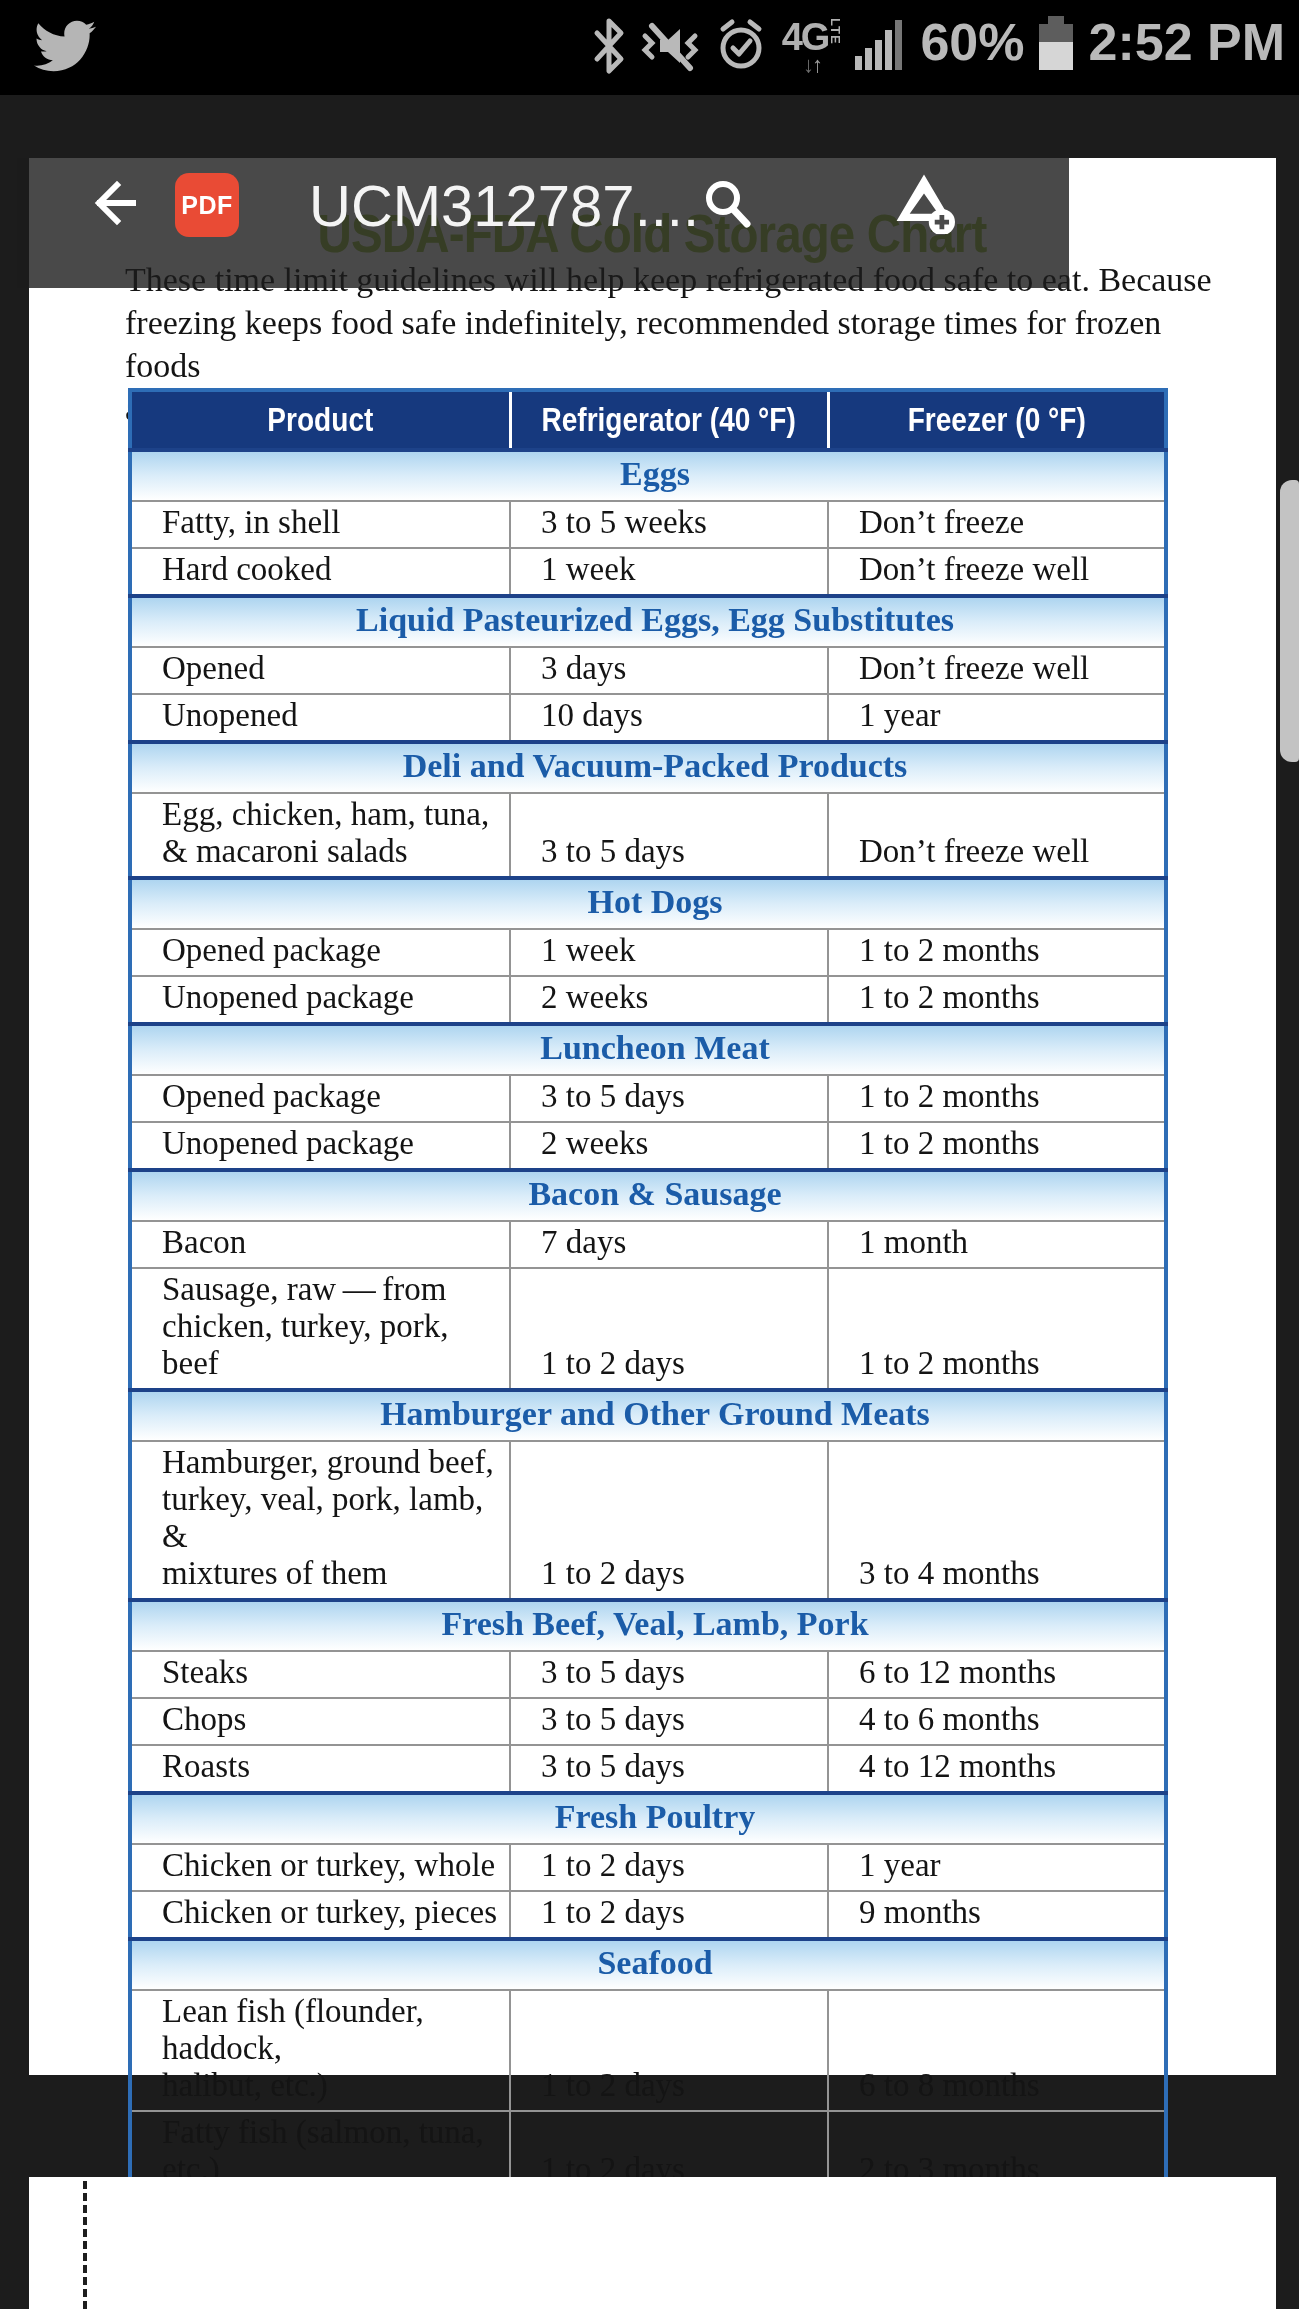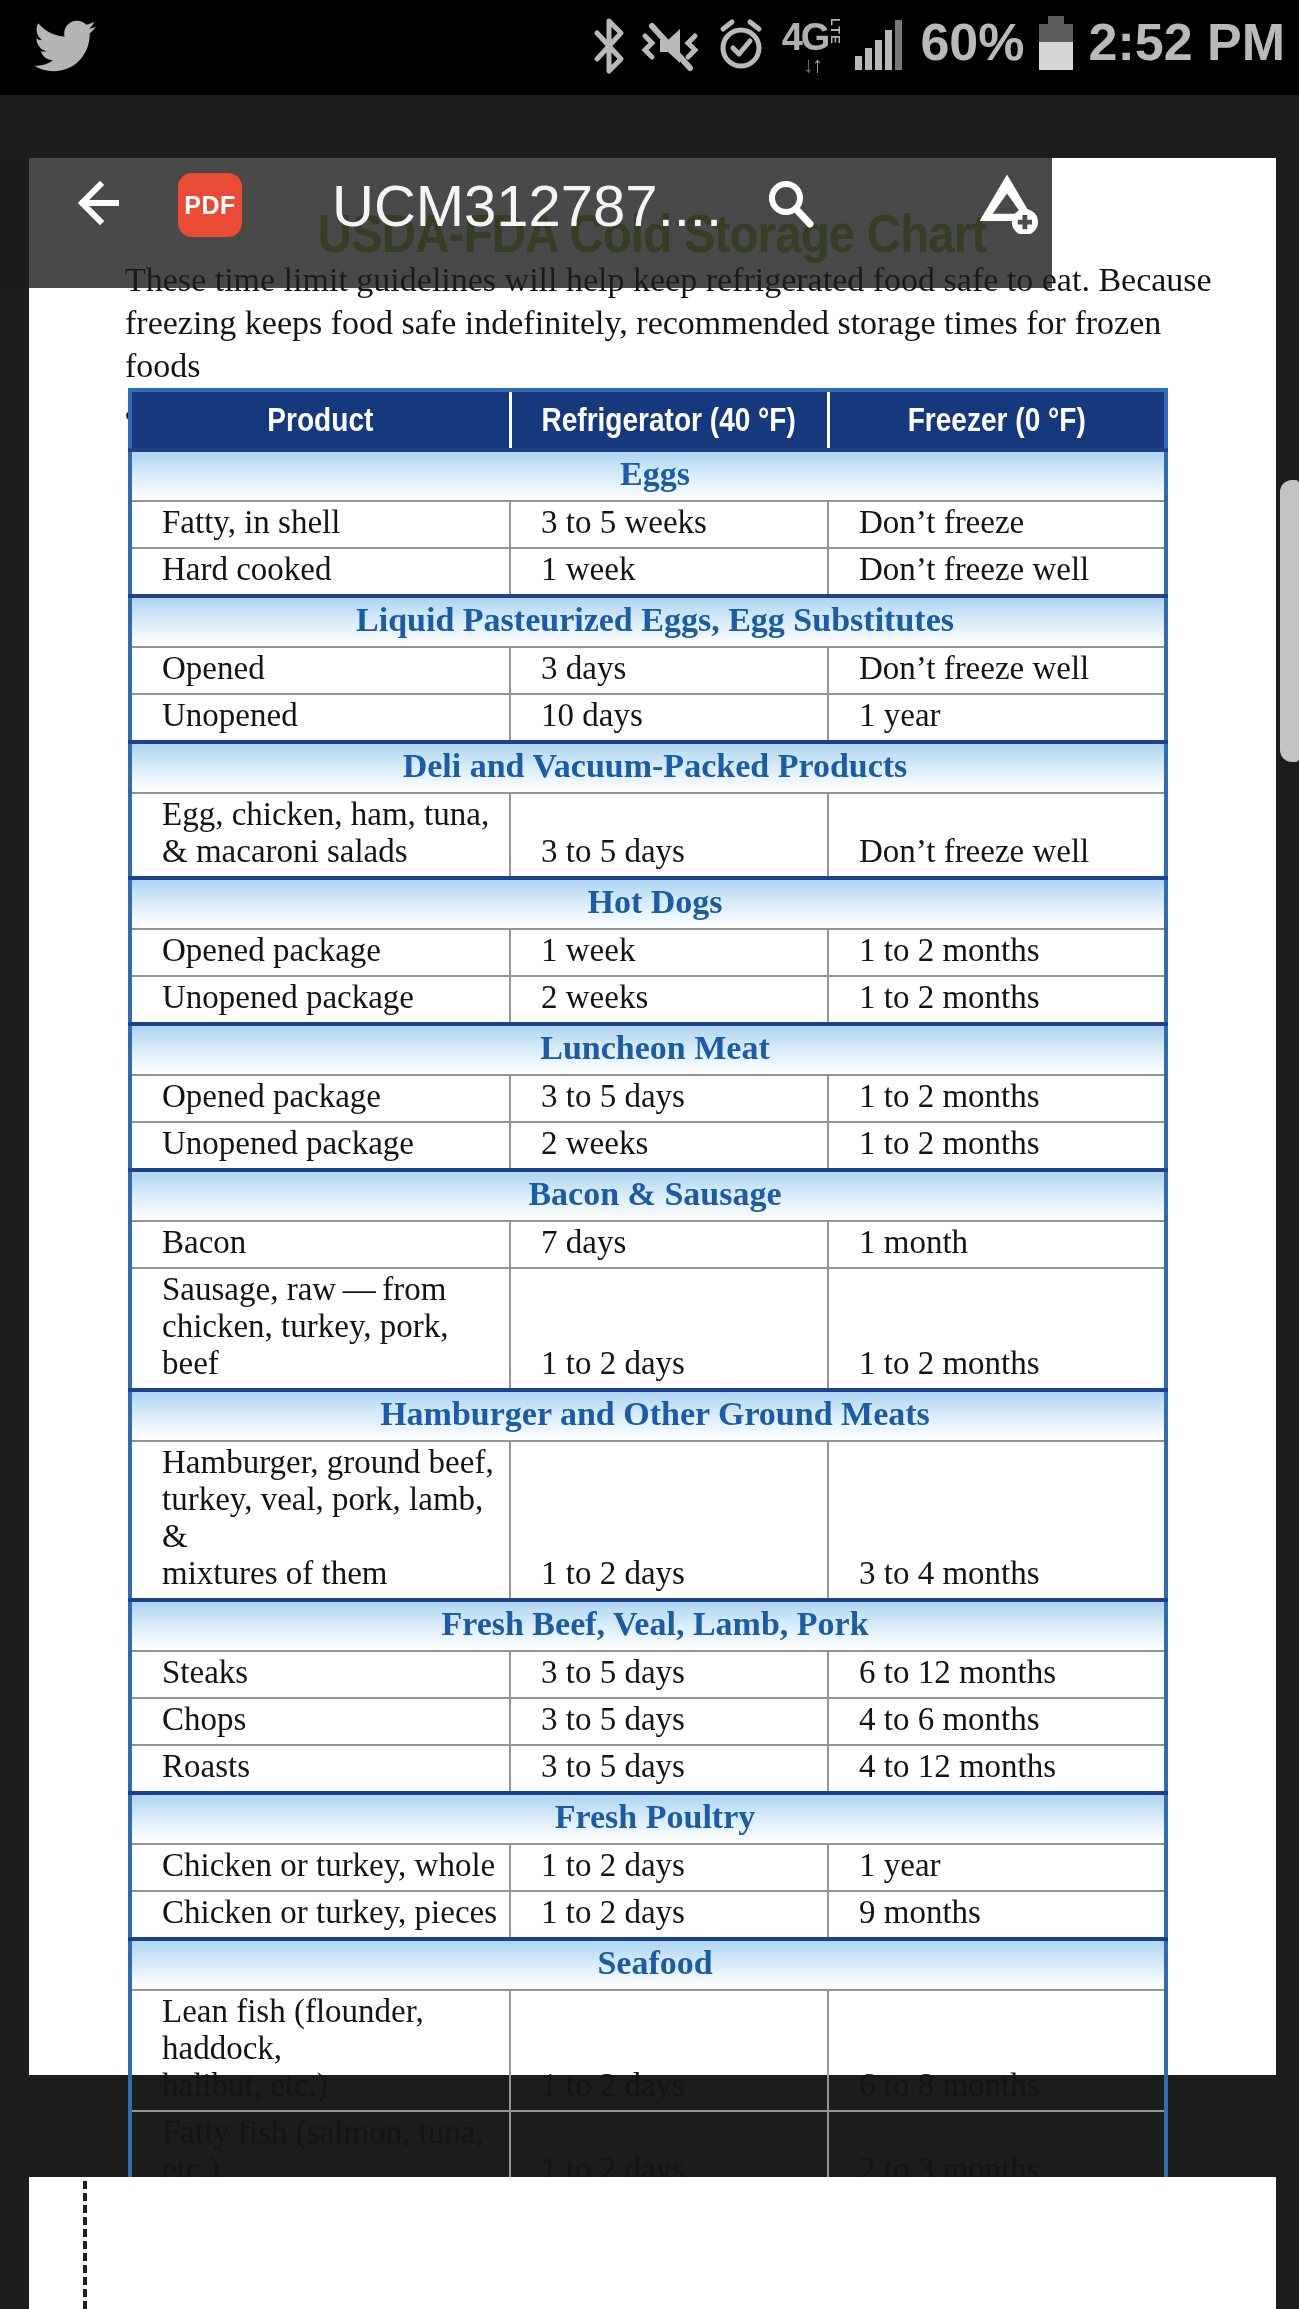--- a/index.html
+++ b/index.html
@@ -71,25 +71,24 @@
   td.pre{white-space:pre-line;}
   
   .dash-line{position:absolute;left:54px;top:4px;height:128px;border-left:4px dashed #1e1e1e;}
   .check-steps{
     position:absolute;top:38px;left:0;width:100%;text-align:center;
     font-weight:bold;font-size:58px;color:var(--steps-blue,#2d55a6);
   }
   .check-steps span{display:inline-block;transform:scaleX(0.9);}
   
   .toolbar{
-    position:absolute;top:158px;left:0;width:1052px;height:130px;
+    position:absolute;top:158px;left:17px;width:1052px;height:130px;
     background:rgba(28,28,28,0.80);
     display:flex;align-items:center;box-sizing:border-box;
     padding:0 80px 36px 70px;
-    gap:20px;
   }
   .tb-title{color:#f4f4f4;font-size:58px;margin-left:70px;white-space:nowrap;}
   .pdf-badge{
     width:64px;height:64px;margin-left:36px;border-radius:14px;
     background:var(--pdf-red,#e94b35);color:#fff;font-weight:bold;font-size:25px;
     display:flex;align-items:center;justify-content:center;letter-spacing:0.5px;flex:none;
   }
   .tb-spacer{flex:1;}
   .tb-icon{flex:none;}
   

